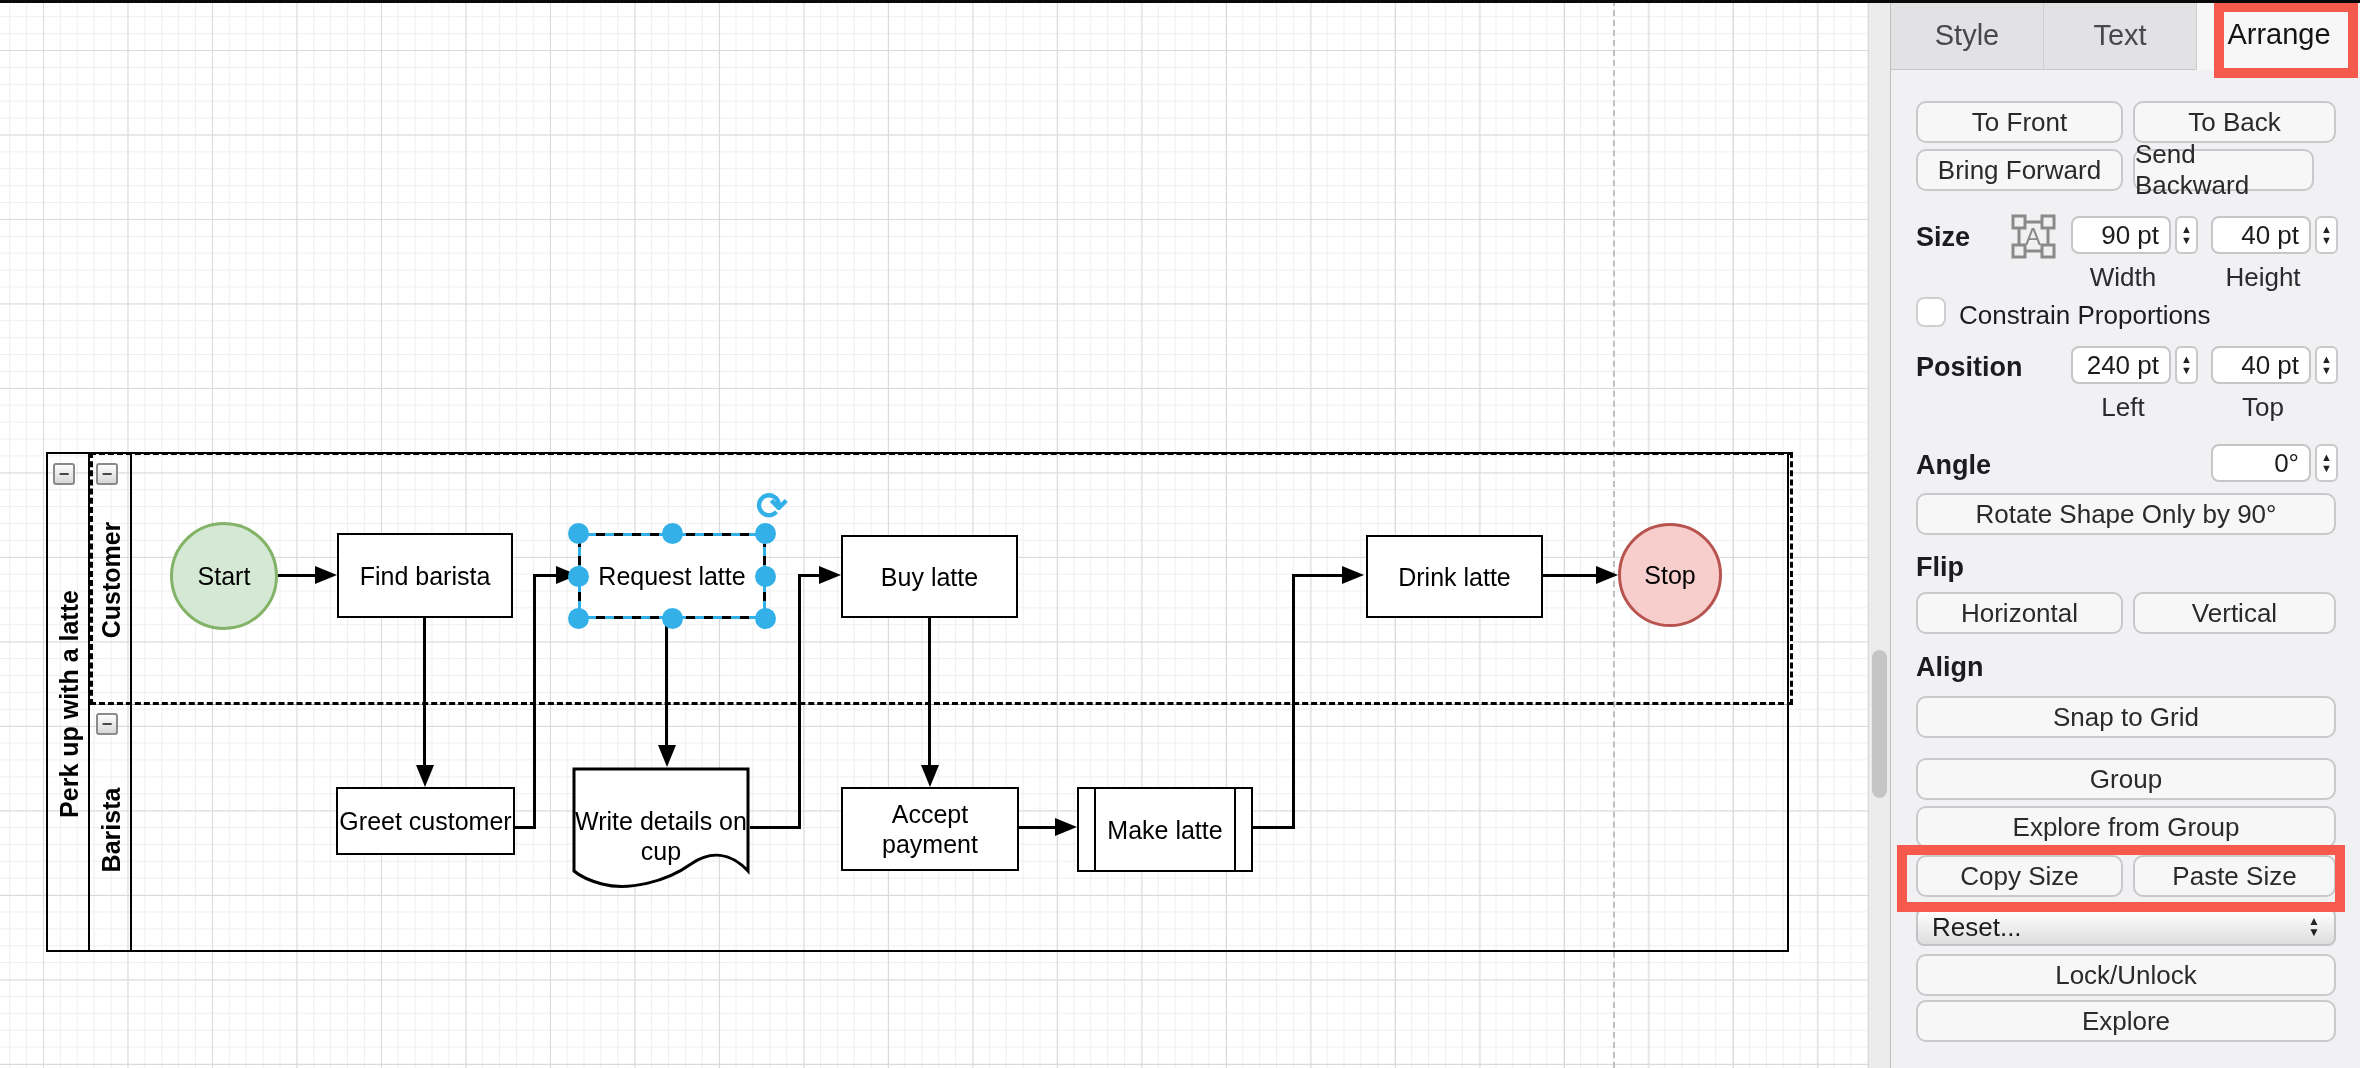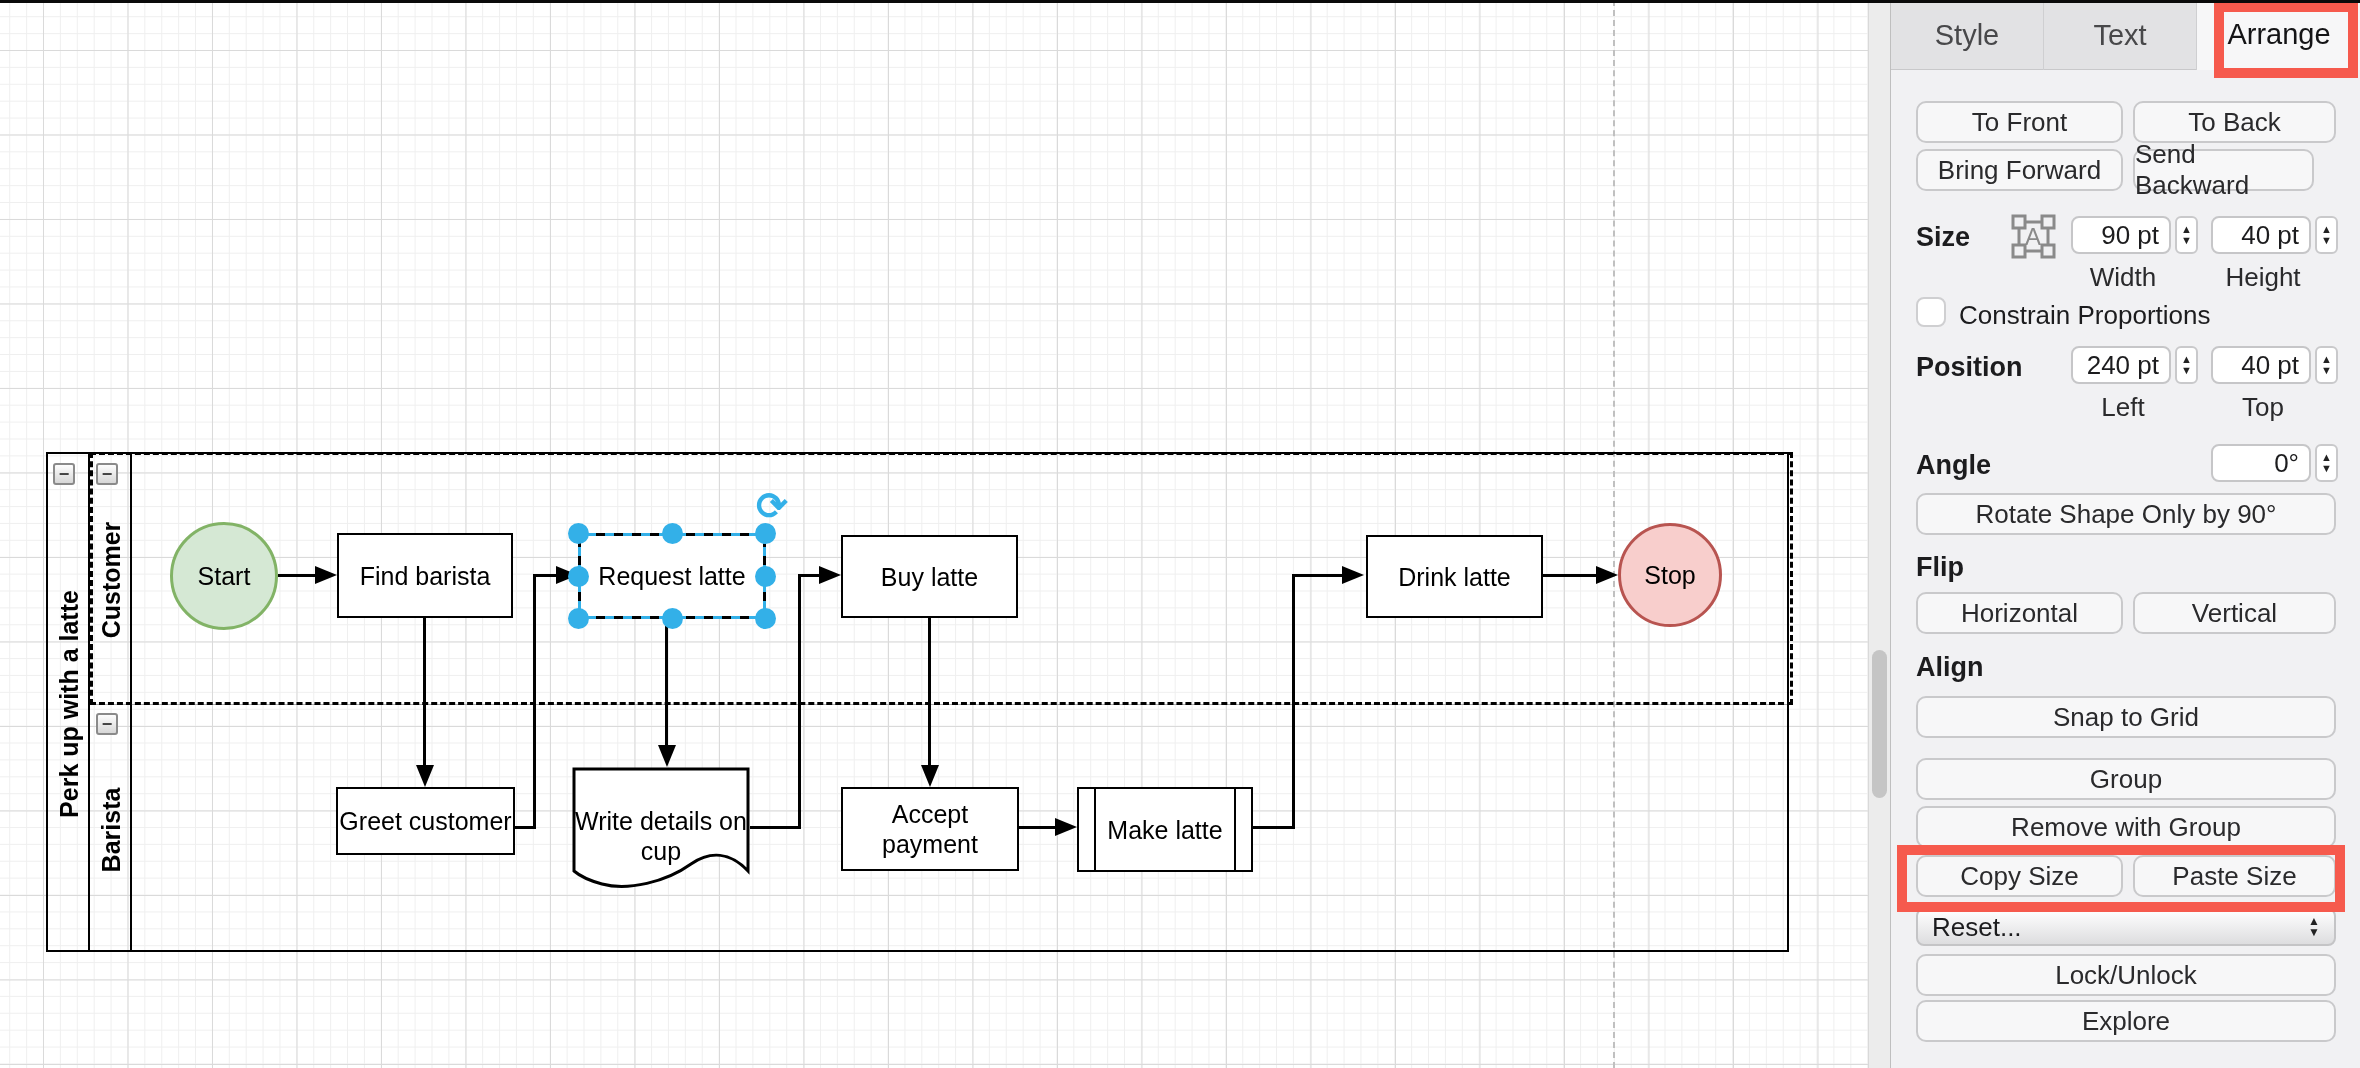--- a/index.html
+++ b/index.html
@@ -263,21 +263,21 @@
     <div class="btn" style="left:25px; top:493px; width:420px; height:42px">Rotate Shape Only by 90°</div>
 
     <div class="heading" style="left:25px; top:552px">Flip</div>
     <div class="btn" style="left:25px; top:592px; width:207px; height:42px">Horizontal</div>
     <div class="btn" style="left:242px; top:592px; width:203px; height:42px">Vertical</div>
 
     <div class="heading" style="left:25px; top:652px">Align</div>
     <div class="btn" style="left:25px; top:696px; width:420px; height:42px">Snap to Grid</div>
 
     <div class="btn" style="left:25px; top:758px; width:420px; height:42px">Group</div>
-    <div class="btn" style="left:25px; top:806px; width:420px; height:42px">Remove with Group</div>
+    <div class="btn" style="left:25px; top:806px; width:420px; height:42px">Explore from Group</div>
 
     <div class="btn" style="left:25px; top:855px; width:207px; height:42px">Copy Size</div>
     <div class="btn" style="left:242px; top:855px; width:203px; height:42px">Paste Size</div>
 
     <div id="reset-select">
       <span>Reset...</span>
       <span class="arrows">
           <span>▲</span>
           <span>▼</span>
         </span>

